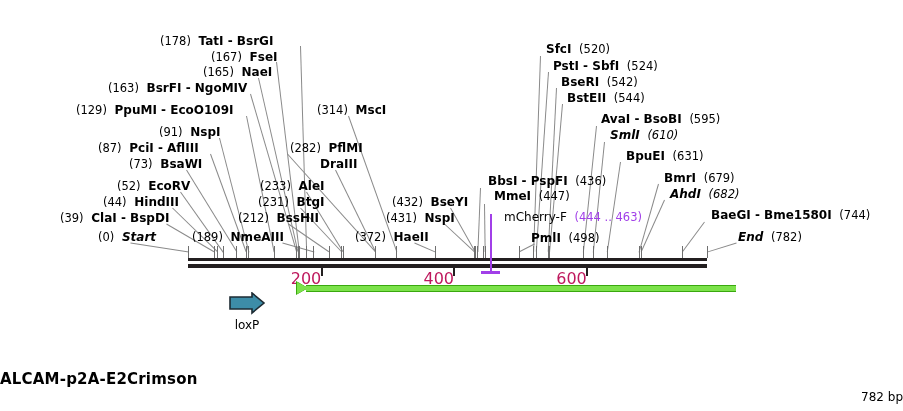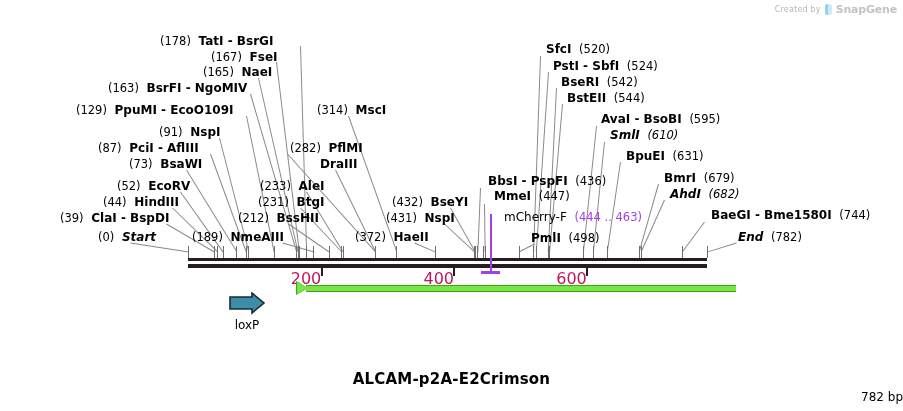--- a/index.html
+++ b/index.html
@@ -47,35 +47,28 @@
   .greenarrow{position:absolute;}
   .ga-shaft{position:absolute;height:5px;background:#7CE24A;border-top:1px solid #3aa80f;border-bottom:1px solid #3aa80f;}
   .ga-head{position:absolute;width:0;height:0;border-top:6px solid transparent;border-bottom:6px solid transparent;border-right:11px solid #7CE24A;filter:drop-shadow(0 0 0 #3aa80f);}
   .ga-head-outline{position:absolute;width:0;height:0;border-top:7px solid transparent;border-bottom:7px solid transparent;border-right:12px solid #3aa80f;}
 
   #loxp{position:absolute;}
   #loxp-shape{position:absolute;left:0;top:0;}
   #loxp-label{position:absolute;font-size:12px;color:#000;white-space:nowrap;}
 
   
-  #title{position:absolute;width:903px;text-align:center;font-size:15px;font-weight:bold;color:#000;letter-spacing:.2px;}
+  #title{position:absolute;width:903px;font-size:15px;font-weight:bold;color:#000;letter-spacing:.2px;}
   #subtitle{position:absolute;width:903px;text-align:right;font-size:12px;color:#000;}
 </style>
 </head>
 <body>
 
 <div id="map">
 
-  <div class="watermark">
-    <span class="wm-text">Created by</span>
-    <span class="wm-logo">
-      <span class="wm-mark"></span>
-      <span class="wm-brand">SnapGene</span>
-    </span>
-  </div>
 
   <div id="leaders">
       <div class="leader" style="left: 300px; top: 46px; height: 206.091px; transform: rotate(-1.70601deg);"></div>
       <div class="leader" style="left: 276px; top: 62px; height: 191.367px; transform: rotate(-6.85319deg);"></div>
       <div class="leader" style="left: 258px; top: 78px; height: 178.429px; transform: rotate(-12.7924deg);"></div>
       <div class="leader" style="left: 250px; top: 94px; height: 164.611px; transform: rotate(-16.2926deg);"></div>
       <div class="leader" style="left: 246px; top: 116px; height: 138.775px; transform: rotate(-11.478deg);"></div>
       <div class="leader" style="left: 348px; top: 116px; height: 144.354px; transform: rotate(-19.5884deg);"></div>
       <div class="leader" style="left: 219px; top: 138px; height: 117.729px; transform: rotate(-14.4589deg);"></div>
       <div class="leader" style="left: 210px; top: 154px; height: 104.314px; transform: rotate(-20.0368deg);"></div>

